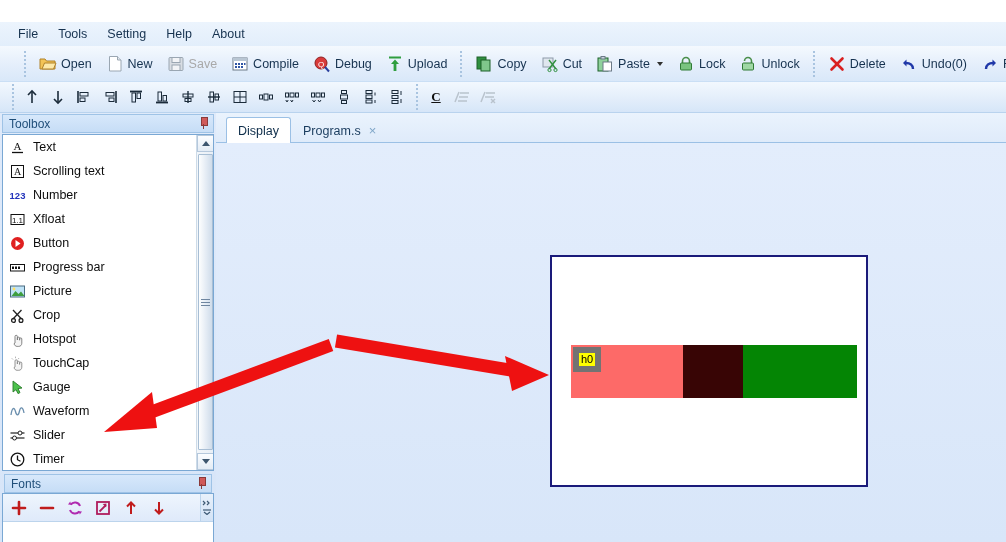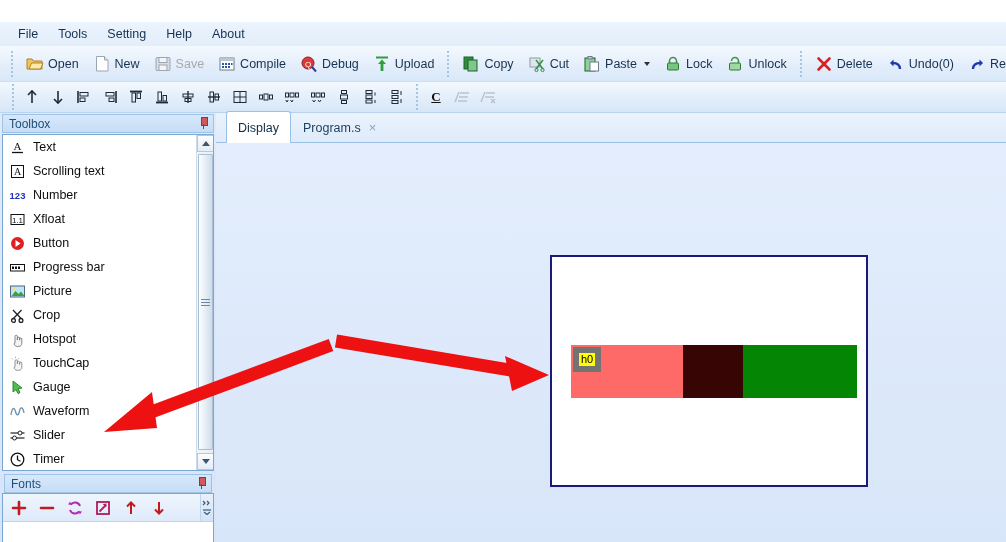--- a/index.html
+++ b/index.html
@@ -45,21 +45,21 @@
     font-size: 12.5px; color: #16324f; padding: 3px 10px; cursor: default;
     white-space: nowrap;
     text-align: right;
   }
 
   
   .toolbar1 {
     position: absolute; left: 0; top: 46px; width: 1006px; height: 36px;
     background: linear-gradient(to bottom, #f4f9fe 0%, #e4eefb 55%, #d9e8f9 100%);
     border-bottom: 1px solid #cadff5;
-    display: flex; align-items: center; padding-left: 5px;
+    display: flex; align-items: center; padding-left: 18px;
   }
   .tgroup { display: flex; align-items: center; height: 100%; }
   .tsep {
     width: 0; height: 26px; margin: 0 6px;
     border-left: 2px dotted #a9c4e0;
   }
   .tbtn {
     display: flex; align-items: center; gap: 4px;
     padding: 3px 6px; font-size: 12.5px; color: #16324f;
     white-space: nowrap; cursor: default; border: 1px solid transparent;
@@ -178,21 +178,21 @@
     position: absolute; left: 216px; top: 113px; width: 790px; height: 429px;
     background: linear-gradient(to bottom, #e4eefb 0%, #dbe8fa 100%);
   }
   .tabstrip {
     position: absolute; left: 0; top: 0; width: 790px; height: 30px;
     background: linear-gradient(to bottom, #eaf3fd 0%, #dfebfa 100%);
     border-bottom: 1px solid #9bc0e5;
     display: flex; align-items: flex-end; padding-left: 10px;
   }
   .tab {
-    height: 32px; display: flex; align-items: center; gap: 7px;
+    height: 26px; display: flex; align-items: center; gap: 7px;
     padding: 0 11px; font-size: 12.5px; color: #1a3c5e; cursor: default;
     border: 1px solid transparent; border-bottom: none;
     border-radius: 3px 3px 0 0; position: relative; top: 1px;
   }
   .tab.active {
     background: #ffffff; border-color: #9bc0e5; color: #0e2d4a;
   }
   .tab-close {
     font-size: 13px; color: #7fa6c8; line-height: 1; padding: 0 1px;
   }

